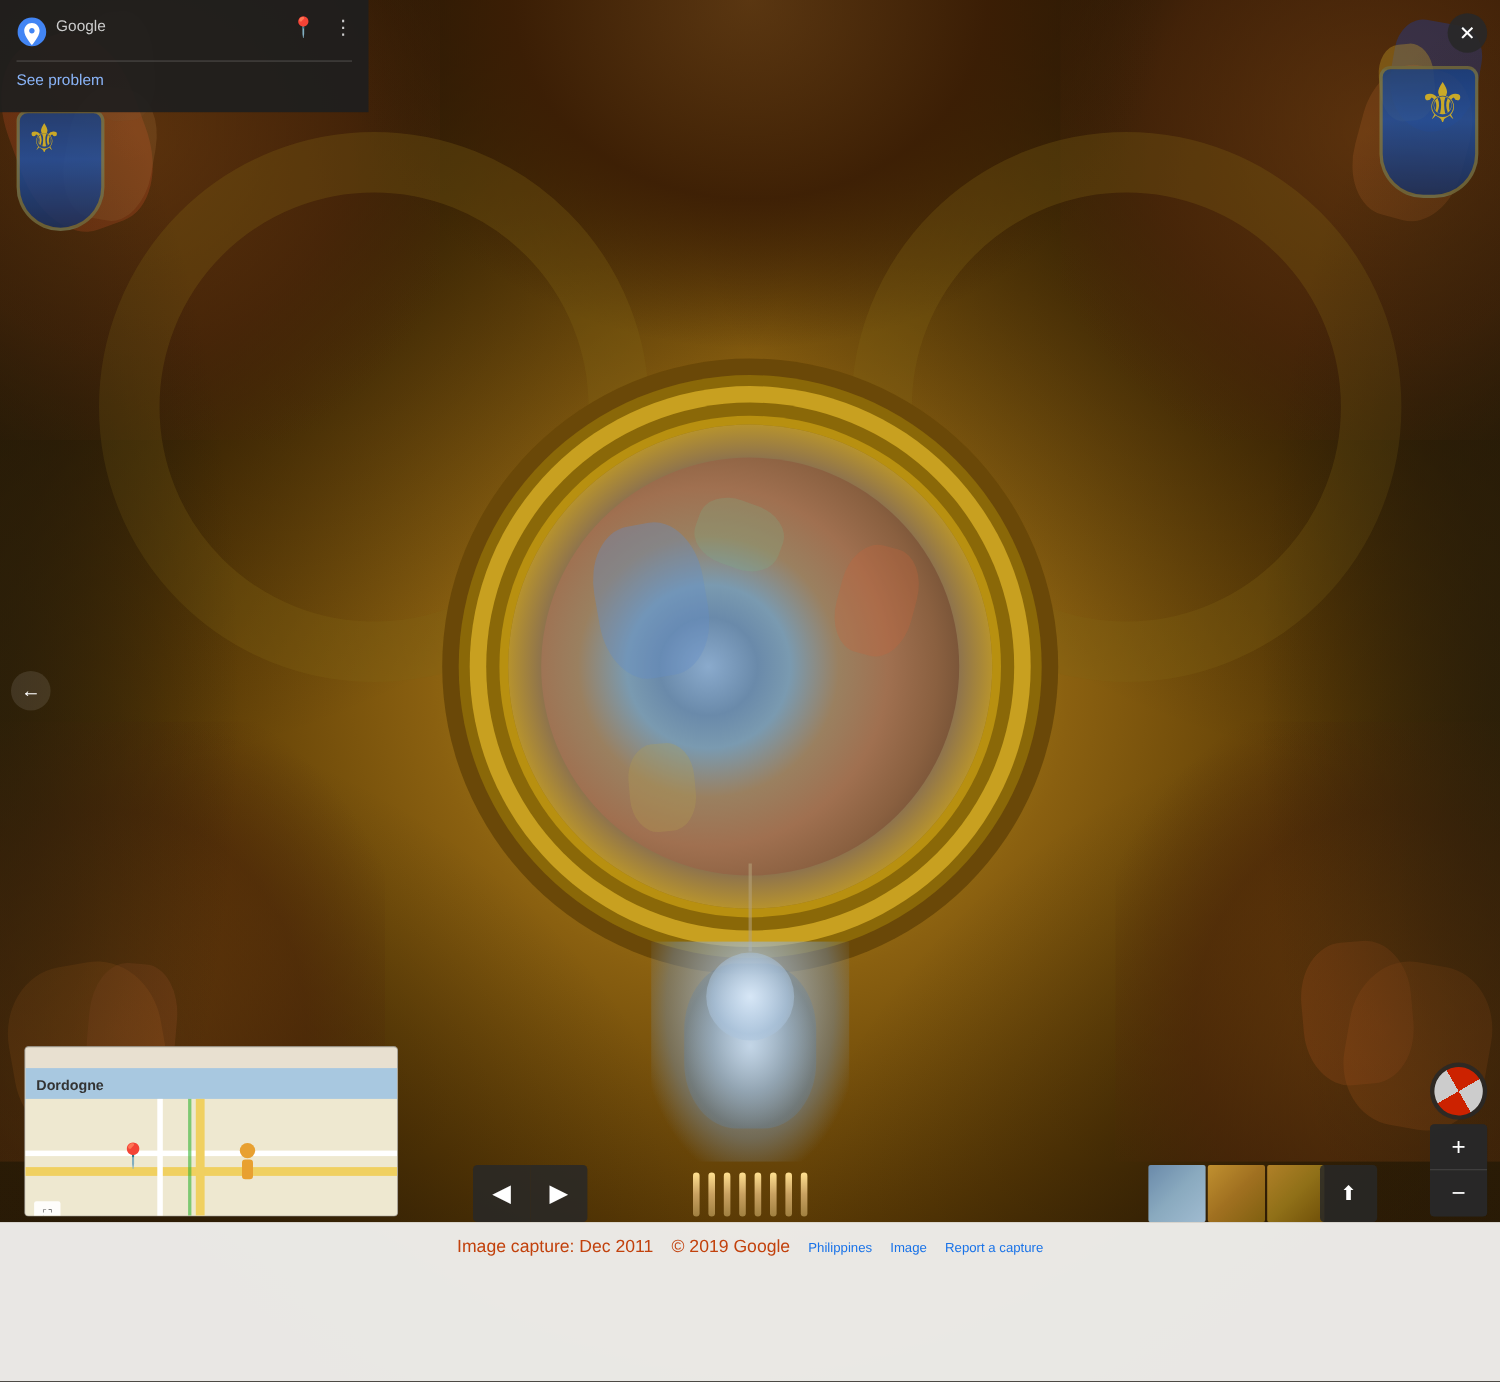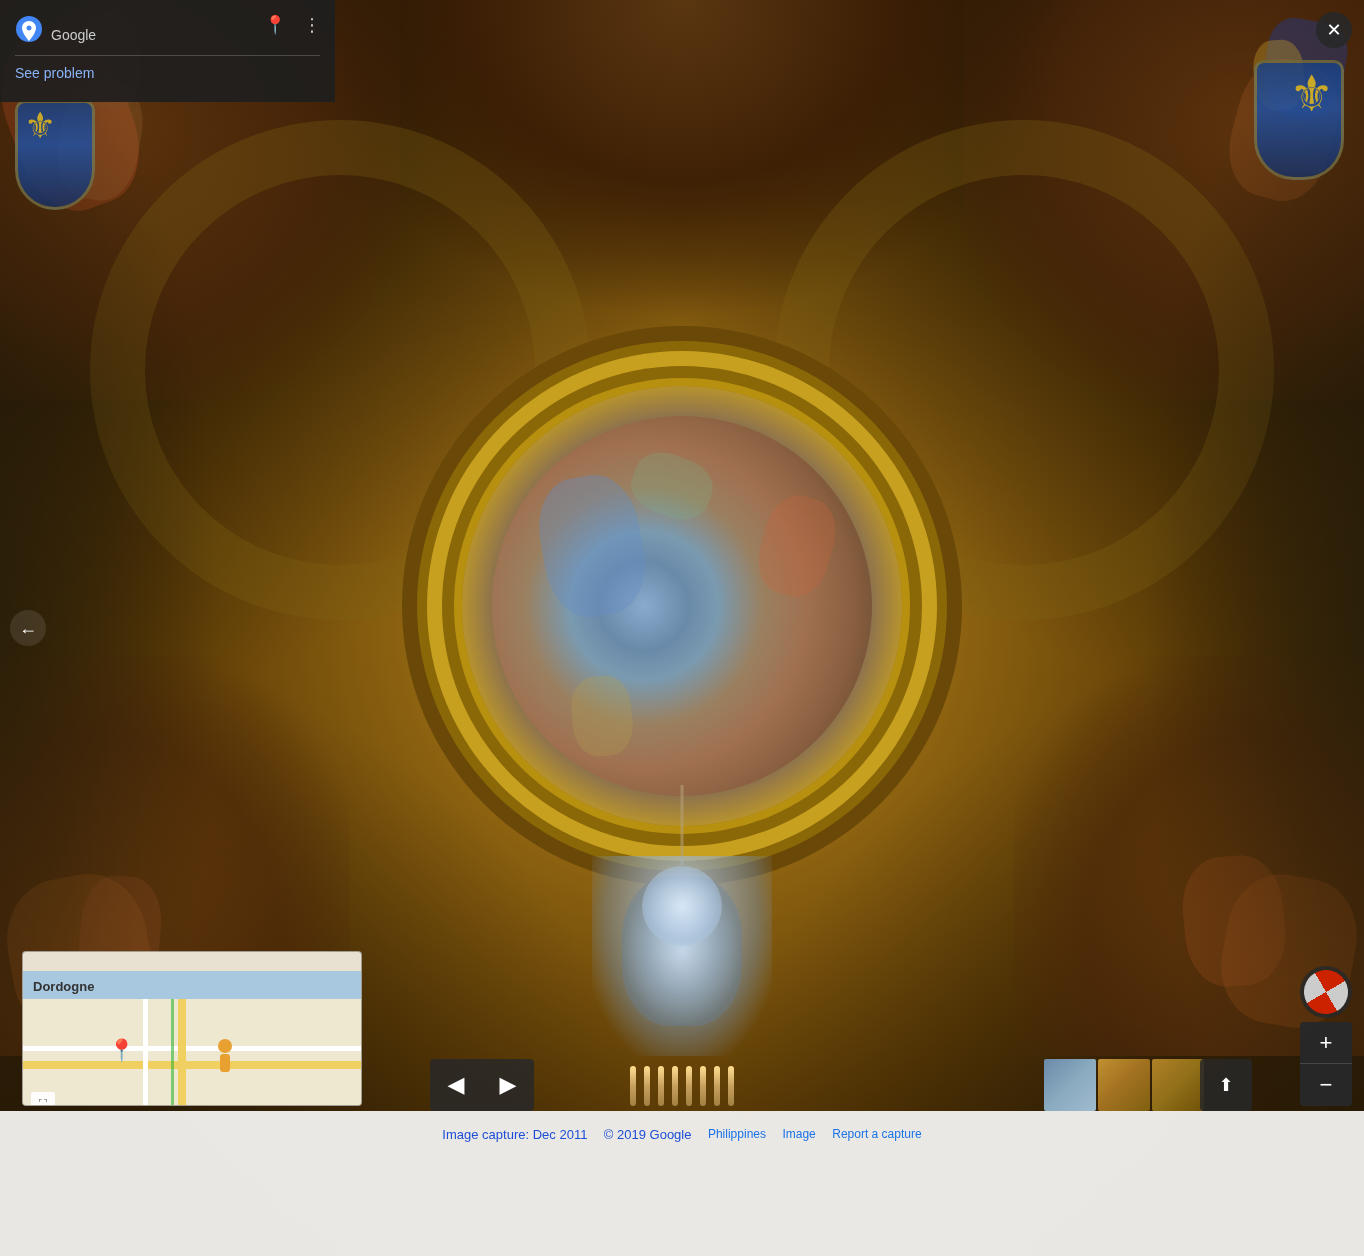--- a/index.html
+++ b/index.html
@@ -151,21 +151,21 @@
 
     .panel-title {
       color: #ffffff;
       font-size: 20px;
       font-weight: bold;
       margin-bottom: 4px;
     }
 
     .panel-google-row {
       display: flex;
-      align-items: flex-end;
+      align-items: flex-start;
       gap: 8px;
       margin-bottom: 12px;
     }
 
     .google-maps-icon {
       width: 28px;
       height: 28px;
       flex-shrink: 0;
     }
 
@@ -452,22 +452,22 @@
 
     .status-bar-top {
       width: 100%;
       display: flex;
       align-items: center;
       justify-content: center;
       padding: 6px 0;
     }
 
     .status-text {
-      font-size: 13px;
-      color: #1d4ed8;
+      font-size: 16px;
+      color: #c2410c;
     }
 
     .status-divider {
       margin: 0 6px;
       color: #999;
     }
 
     .status-link {
       font-size: 12px;
       color: #1a73e8;

